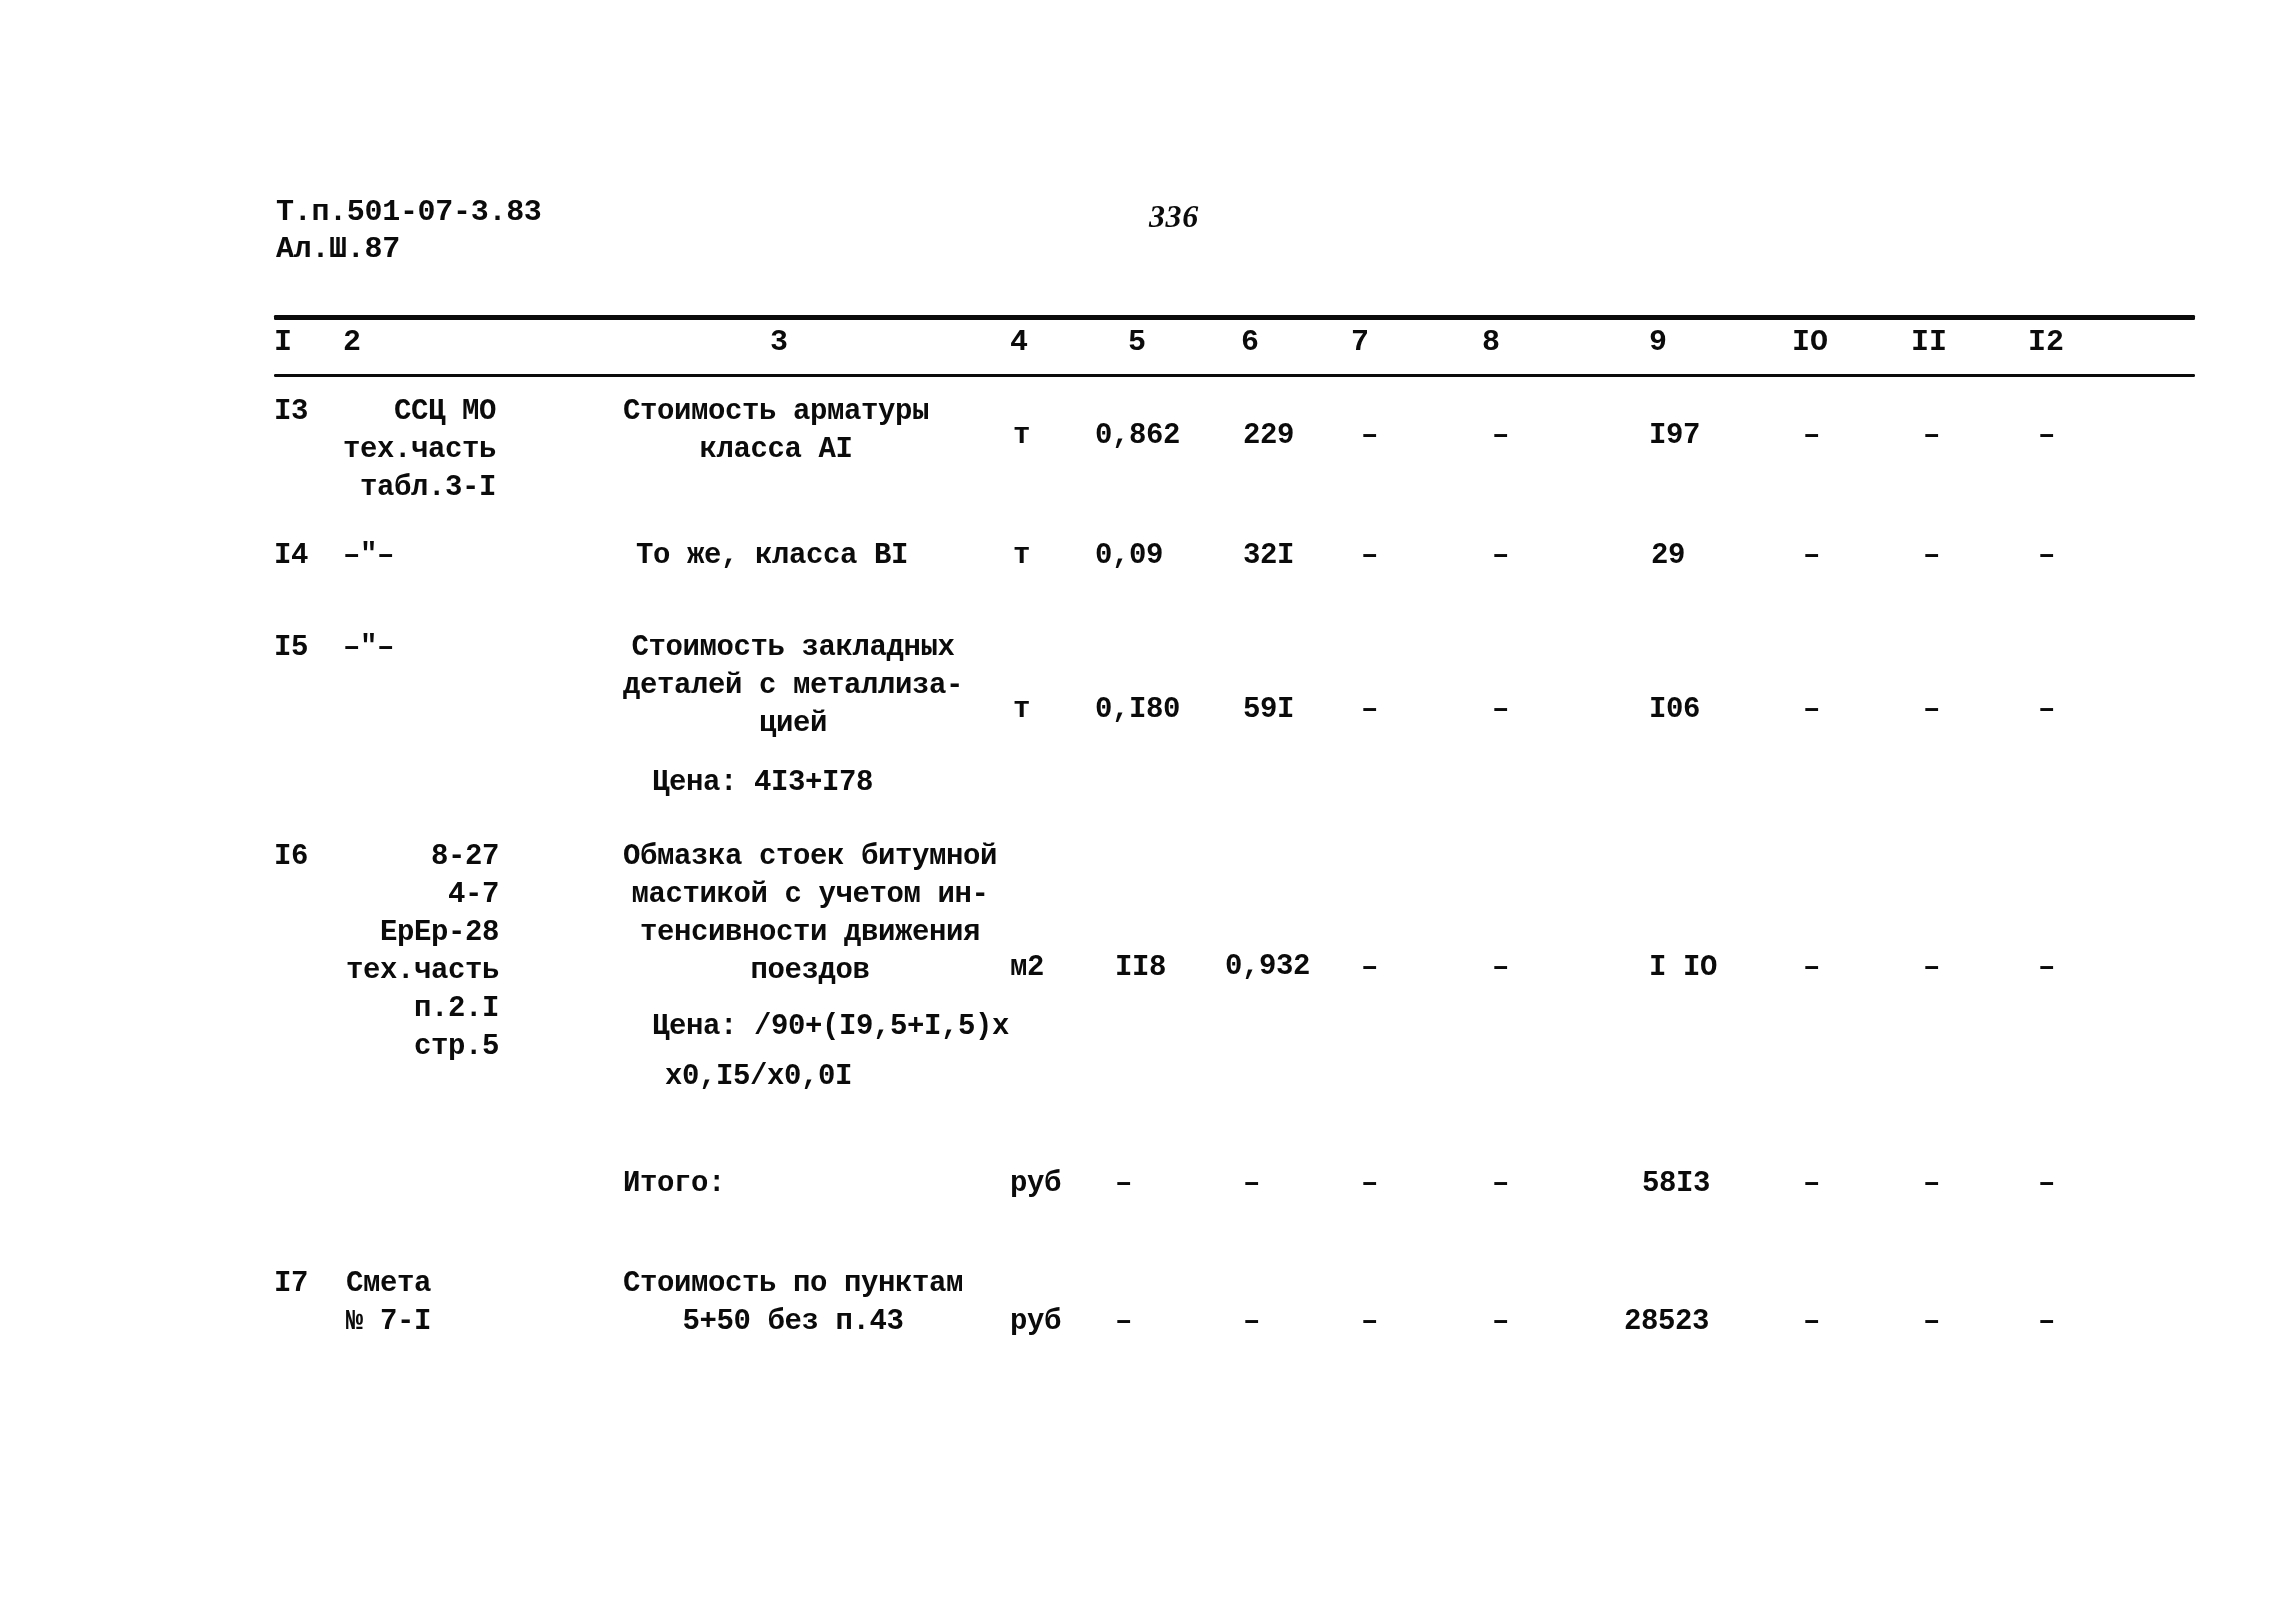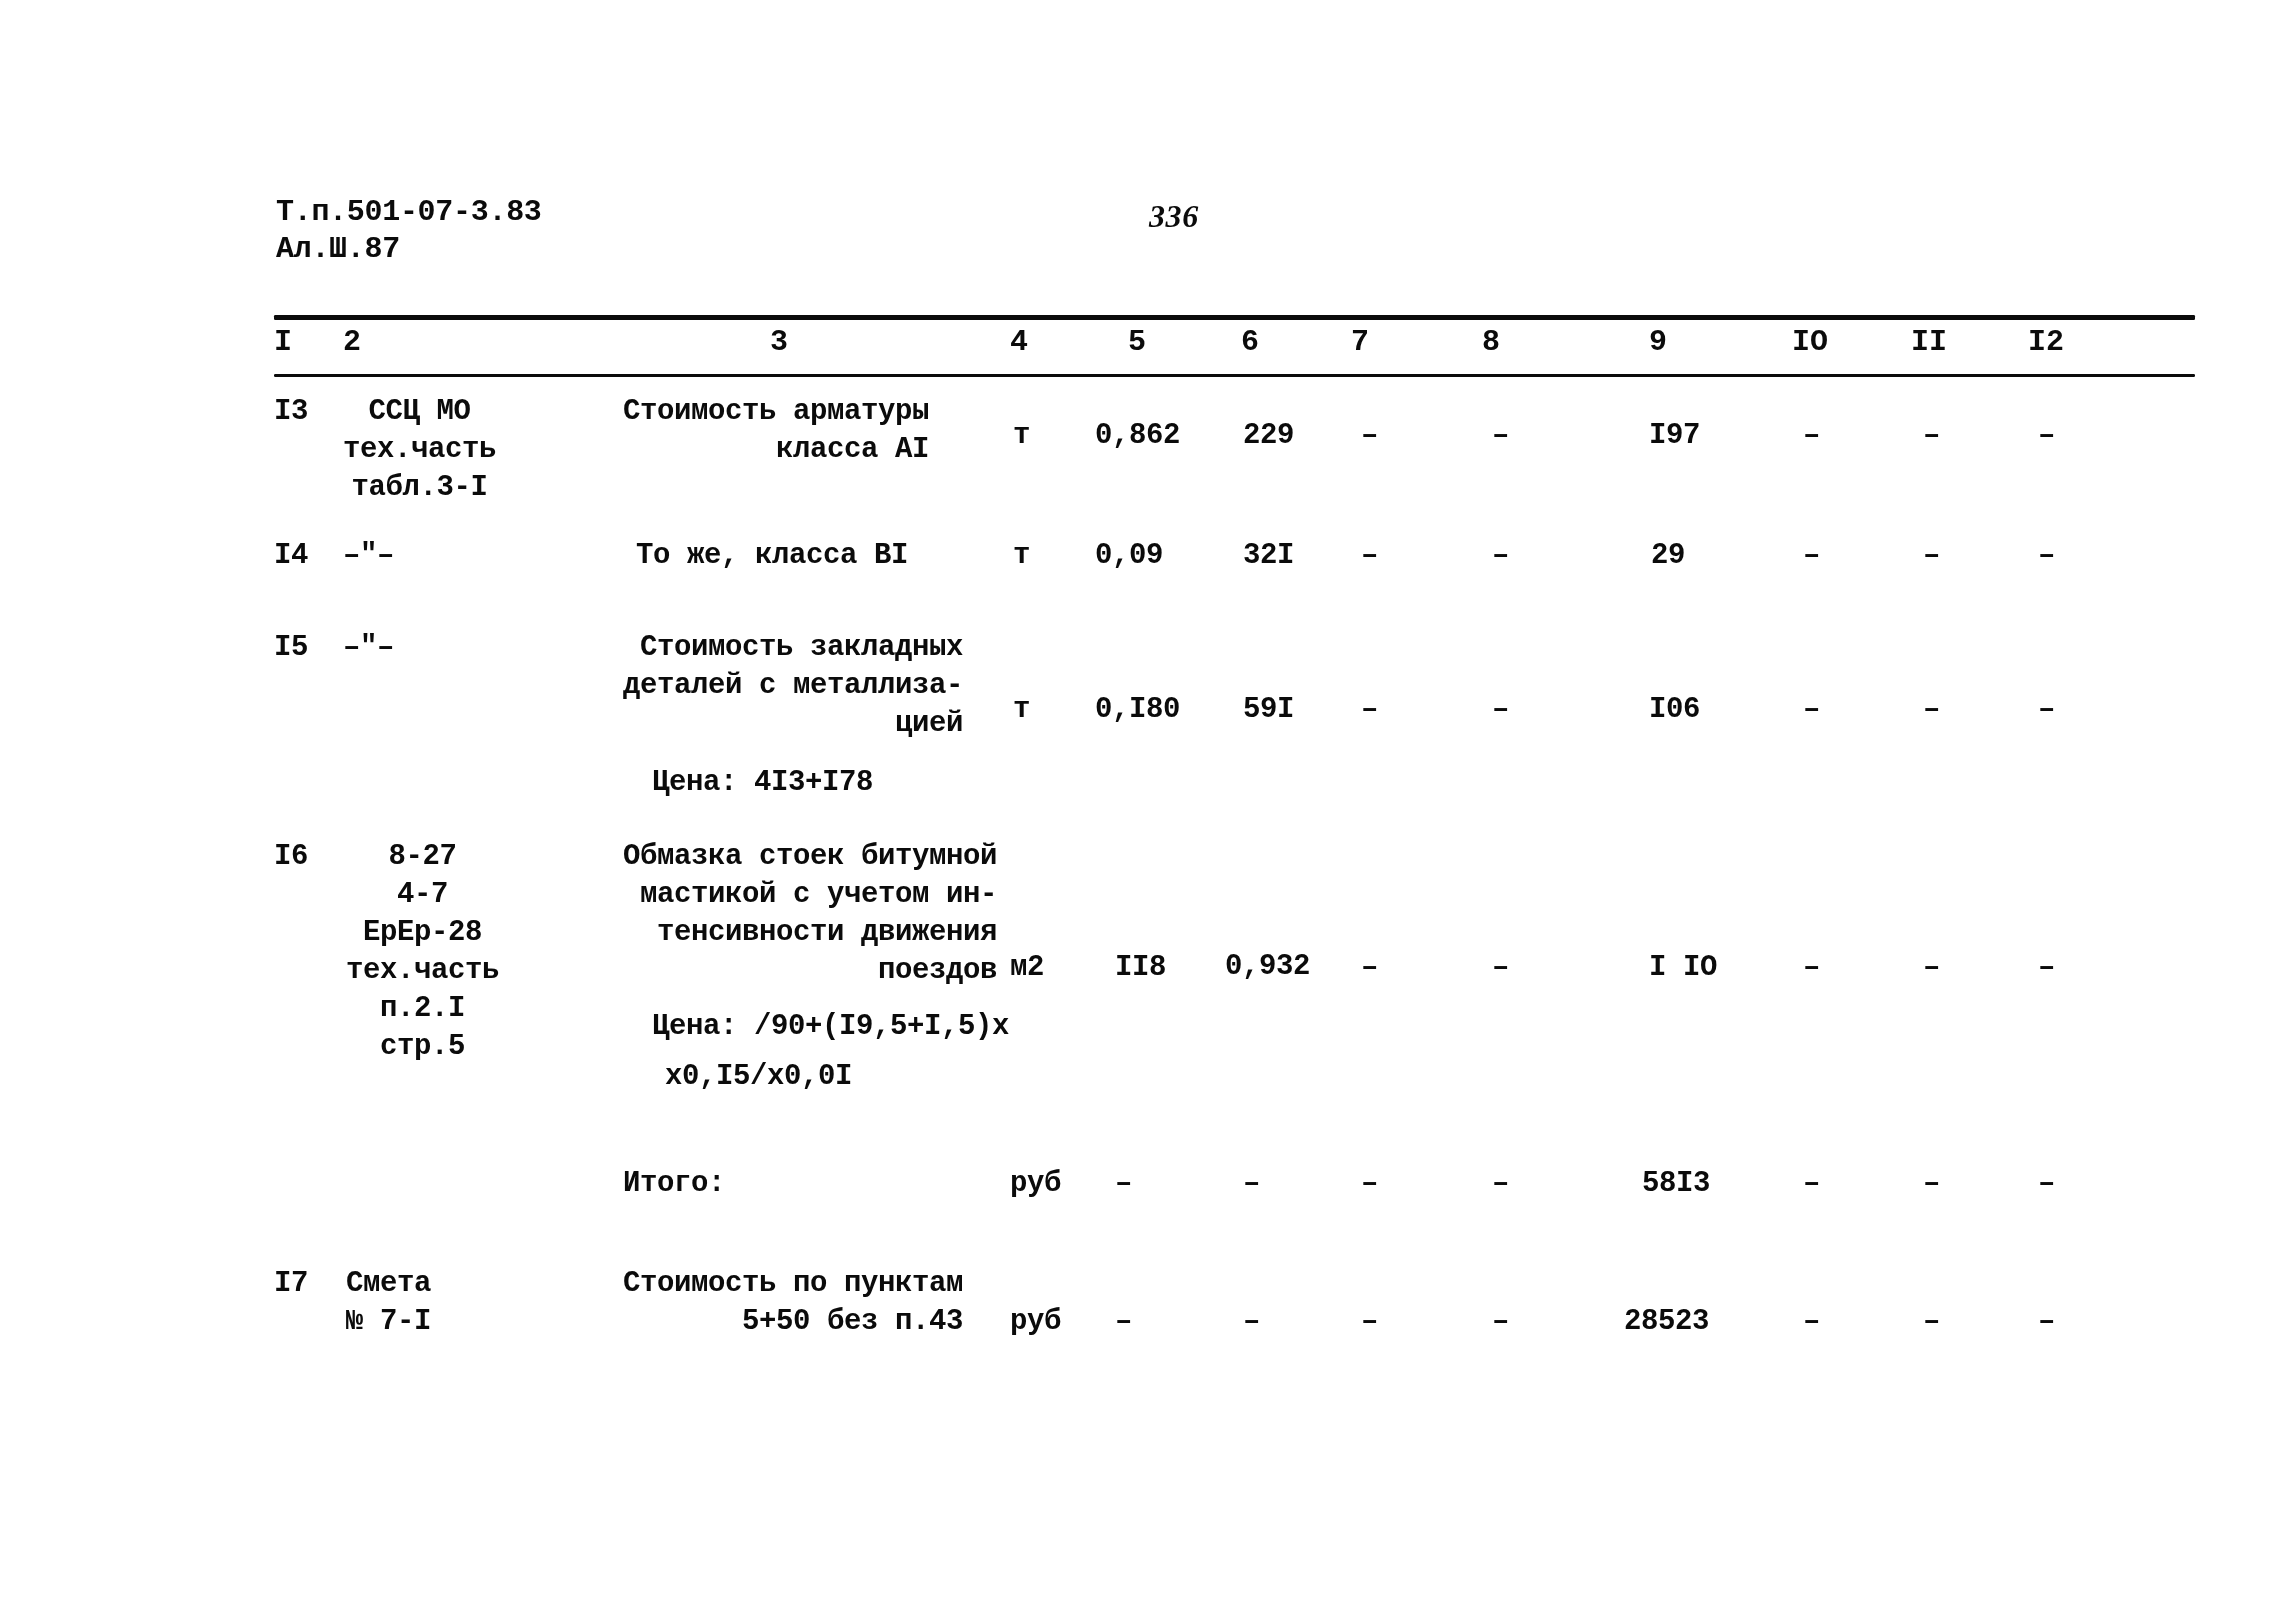--- a/index.html
+++ b/index.html
@@ -75,22 +75,22 @@
   .row { position: absolute; left: 0; width: 100%; }
   .cell {
     position: absolute;
     font-size: 29px;
     line-height: 38px;
     font-weight: 700;
     white-space: pre;
     letter-spacing: -0.4px;
   }
   .c-num   { text-align: left; }
-  .c-ref   { text-align: center; }
-  .c-desc  { text-align: right; }
+  .c-ref   { text-align: right; }
+  .c-desc  { text-align: center; }
   .c-unit  { text-align: left; }
   .c-val   { text-align: left; }
   .dash    { font-weight: 700; }
 
   .note {
     position: absolute;
     font-size: 29px;
     line-height: 38px;
     font-weight: 700;
     white-space: pre;

